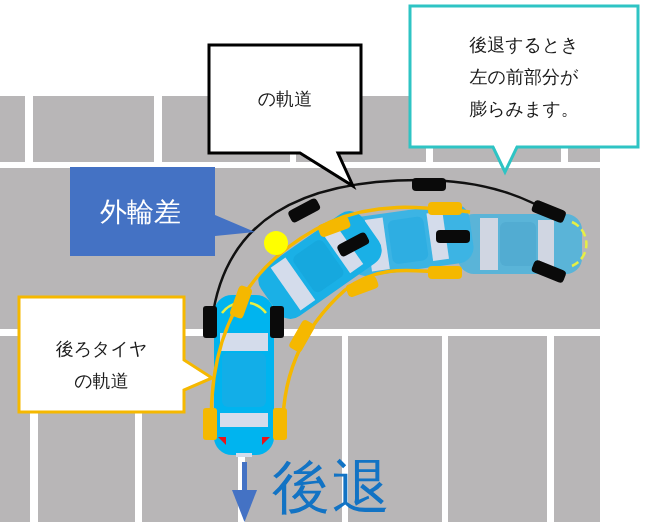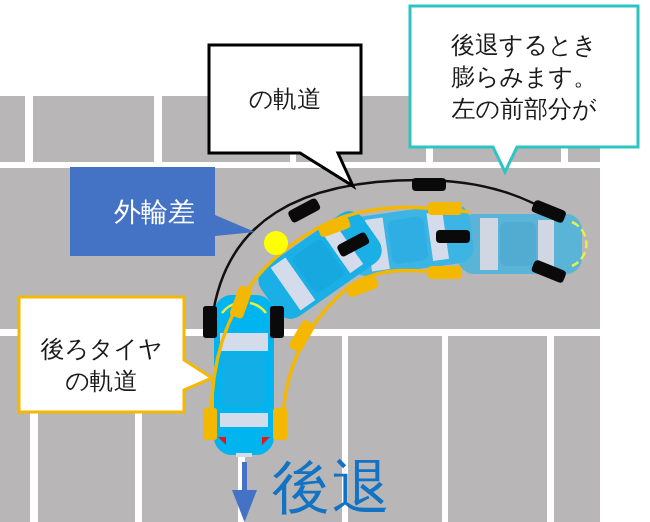--- a/index.html
+++ b/index.html
@@ -1,20 +1,20 @@
 <!DOCTYPE html>
 <html><head>
 <meta charset="utf-8">
 <style>
   html,body{margin:0;padding:0;background:#ffffff;}
   body{width:650px;height:522px;overflow:hidden;position:relative;font-family:"DejaVu Sans","Liberation Sans",sans-serif;}
   #scene{position:absolute;left:0;top:0;width:650px;height:522px;}
-  .callout-text{position:absolute;display:flex;flex-direction:column;align-items:center;justify-content:center;text-align:center;color:#1a1a1a;font-size:24px;line-height:32px;}
+  .callout-text{position:absolute;display:flex;flex-direction:column;align-items:center;justify-content:center;text-align:center;color:#1a1a1a;font-size:18px;line-height:32px;}
   .callout-text span{display:block;white-space:nowrap;}
-  #outer-diff-label{position:absolute;left:82px;top:167px;width:145px;height:89px;display:flex;align-items:center;justify-content:center;color:#ffffff;font-size:27px;}
+  #outer-diff-label{position:absolute;left:68px;top:167px;width:145px;height:89px;display:flex;align-items:center;justify-content:center;color:#ffffff;font-size:27px;}
   #reverse-label{position:absolute;left:272px;top:452px;color:#1273c4;font-size:58px;font-weight:normal;line-height:70px;letter-spacing:2px;}
 </style>
 </head>
 <body>
 
 <svg id="scene" viewBox="0 0 650 522" xmlns="http://www.w3.org/2000/svg">
 
   <g fill="#b8b6b7">
     <rect x="0" y="96" width="25" height="66"></rect>
     <rect x="33" y="96" width="121" height="66"></rect>
@@ -111,22 +111,22 @@
 
   <path d="M70,167 L215,167 L215,215 L255,232 L215,236 L215,256 L70,256 Z" fill="#4472c4"></path>
 </svg>
 
 <div class="callout-text" style="left:209px;top:45px;width:152px;height:108px;">
   <span>の軌道</span>
 </div>
 
 <div class="callout-text" style="left:410px;top:6px;width:228px;height:141px;">
   <span>後退するとき</span>
+  <span>左の前部分が</span>
   <span>膨らみます。</span>
-  <span>左の前部分が</span>
 </div>
 
 <div class="callout-text" style="left:19px;top:297px;width:165px;height:135px;">
   <span>後ろタイヤ</span>
   <span>の軌道</span>
 </div>
 
 <div id="outer-diff-label">外輪差</div>
 
 <div id="reverse-label">後退</div>

